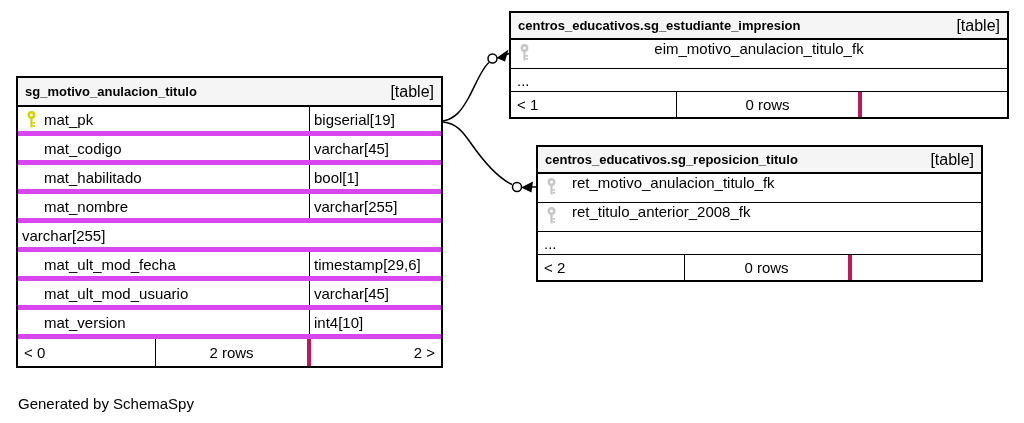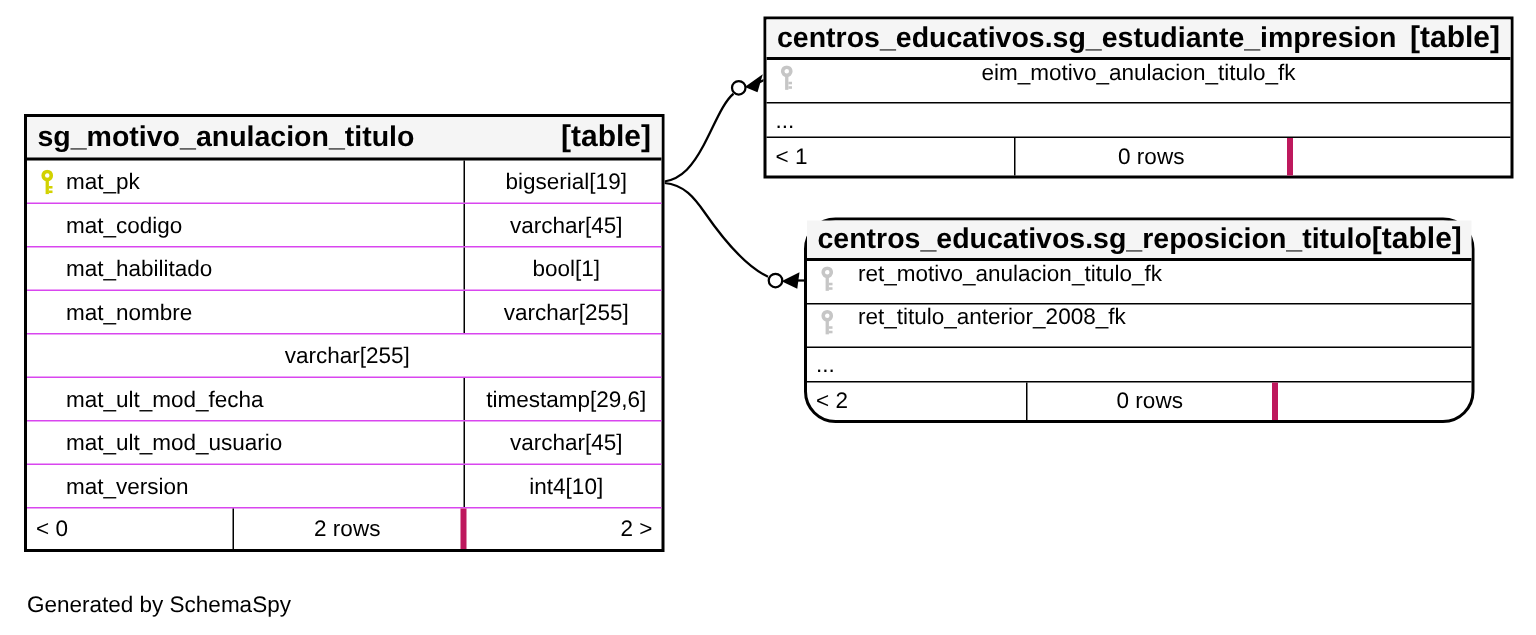--- a/index.html
+++ b/index.html
@@ -11,25 +11,25 @@
     font-size:15px;
   }
   #connector-layer { position:absolute; left:0; top:0; width:1024px; height:423px; }
 
   .tbl { position:absolute; background:#fff; border:2px solid #000; }
 
   .tbl-header {
     display:flex; justify-content:space-between; align-items:center;
     background:#f5f5f5; border-bottom:2px solid #000; padding:0 7px;
   }
-  .tbl-title { font-weight:bold; font-size:19px; white-space:nowrap; }
-  .tbl-badge { font-weight:bold; font-size:20px; }
-
-  
-  .col-row { display:flex; align-items:center; height:29px; border-bottom:1px solid #d946ef;text-align:center; }
+  .tbl-title { font-weight:bold; font-size:13px; white-space:nowrap; }
+  .tbl-badge { font-weight:normal; font-size:16px; }
+
+  
+  .col-row { display:flex; align-items:center; height:29px; border-bottom:5px solid #d946ef; }
   .name-cell { flex:0 0 292px; display:flex; align-items:center; height:100%;
                border-right:1px solid #000; }
   .key-slot { width:26px; display:flex; justify-content:center; align-items:center; flex:none; }
   .col-name { white-space:nowrap; }
   .type-cell { flex:1; padding-left:4px; white-space:nowrap; }
 
   
   .fk-row { position:relative; display:flex; height:29px;
             border-bottom:1px solid #000; }
   .fk-row .key-abs { position:absolute; left:8px; top:50%; transform:translateY(-50%); }
@@ -53,21 +53,21 @@
   #table-main .f-center { width:155px; }
 
   
   #table-estudiante { left:509px; top:11px; width:500px; }
   #table-estudiante .tbl-header { height:27px; }
   #table-estudiante .tfoot { height:25px; }
   #table-estudiante .f-left { width:166px; }
   #table-estudiante .f-center { width:185px; }
 
   
-  #table-reposicion { left:536px; top:145px; width:447px;border-radius:21px; }
+  #table-reposicion { left:536px; top:145px; width:447px; }
   #table-reposicion .tbl-header { height:27px; }
   #table-reposicion .tfoot { height:25px; }
   #table-reposicion .f-left { width:147px; }
   #table-reposicion .f-center { width:167px; }
 
   #caption { position:absolute; left:18px; top:395px; font-size:15px; }
 </style>
 </head>
 <body>
 

